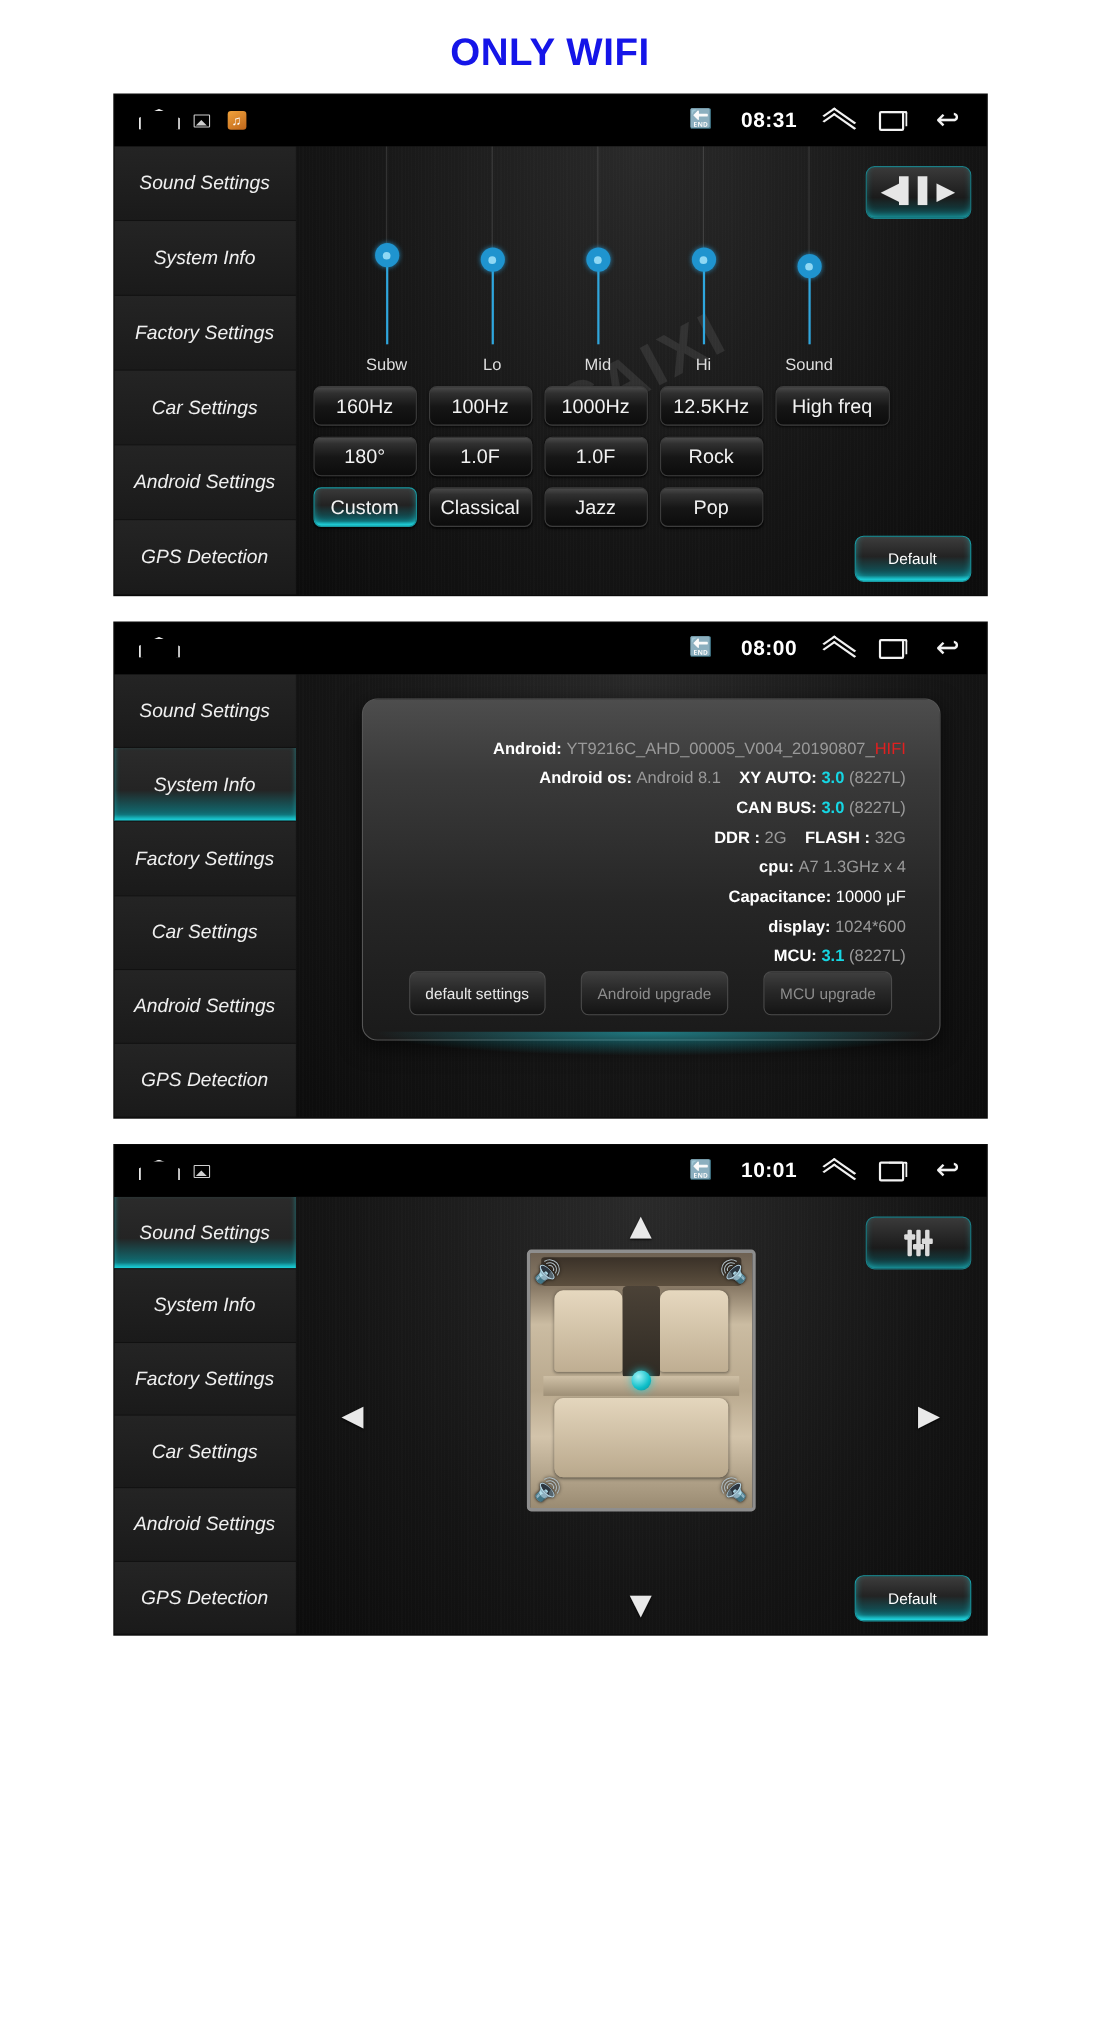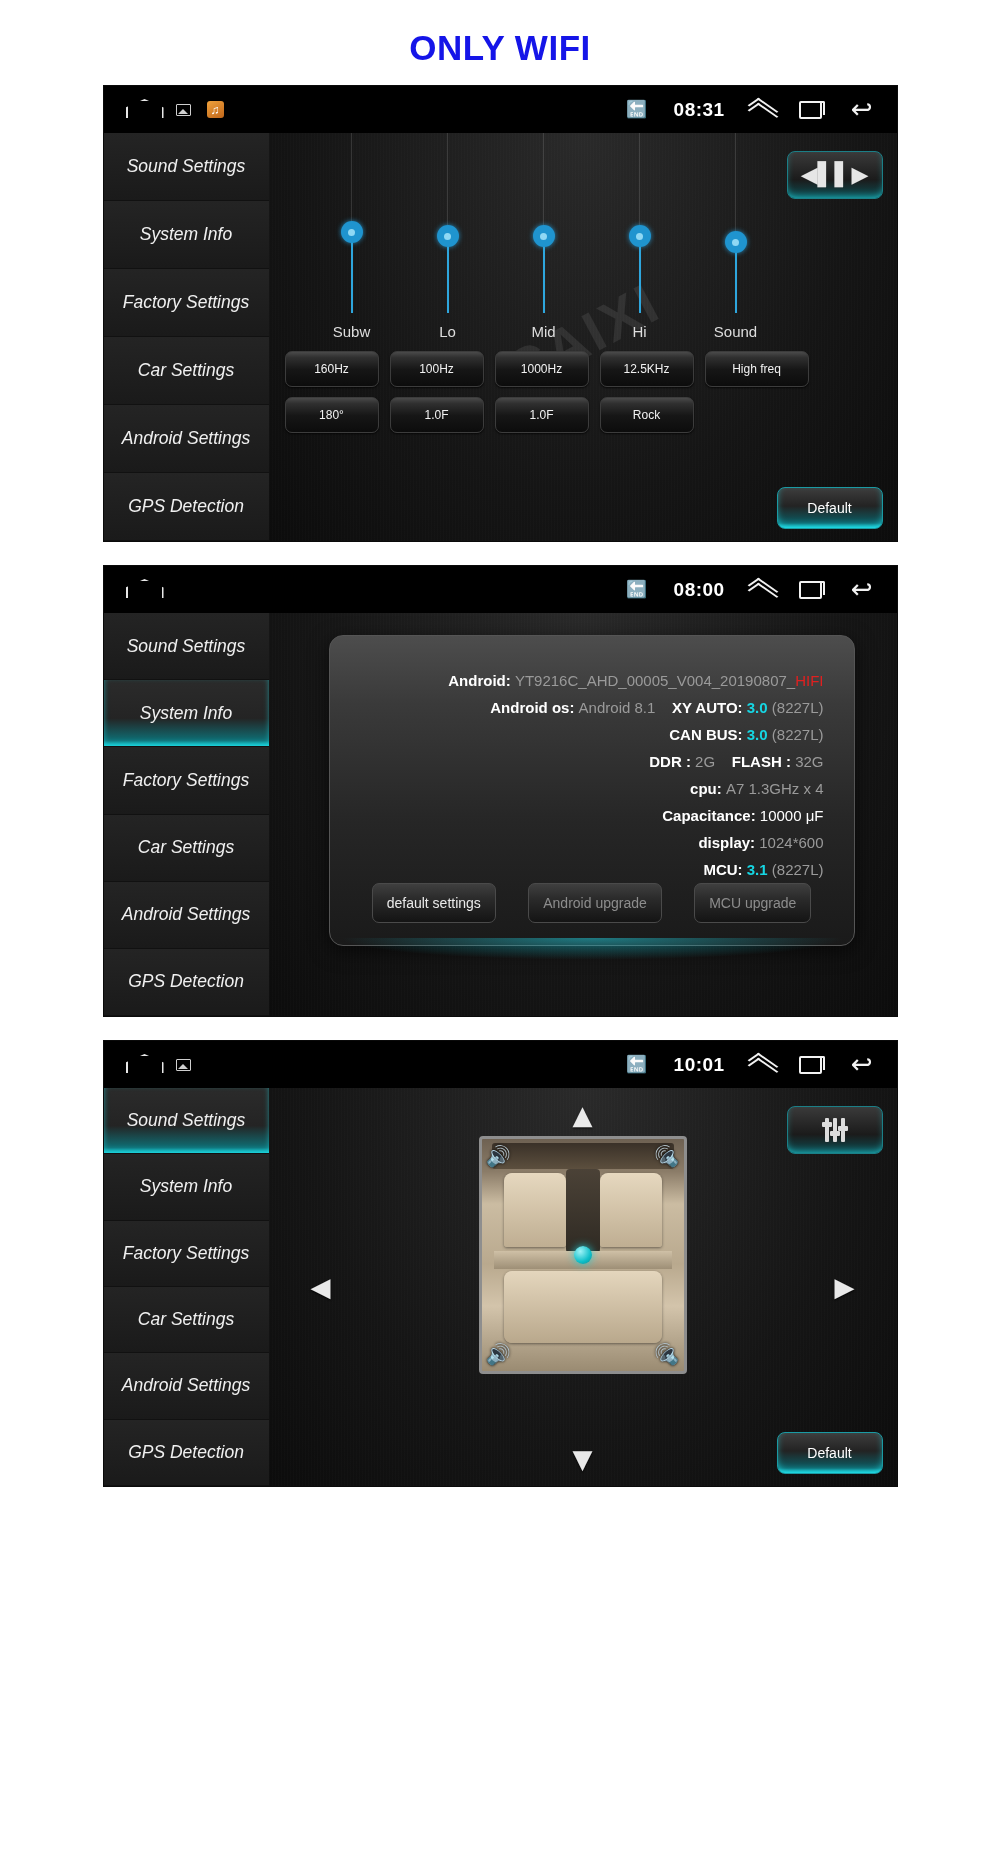--- a/index.html
+++ b/index.html
@@ -184,21 +184,21 @@
   }
 
   .btn-rows { position: absolute; left: 16px; right: 14px; top: 218px; }
   .btn-row { display: flex; gap: 11px; margin-bottom: 10px; }
   .eqbtn {
     width: 94px; height: 36px;
     border-radius: 7px;
     background: linear-gradient(180deg,#4a4a4a 0%,#303030 16%,#161616 52%,#0c0c0c 100%);
     border: 1px solid #3c3c3c;
     color: #f2f2f2;
-    font-size: 12px;
+    font-size: 18px;
     display: flex; align-items: center; justify-content: center;
     box-shadow: 0 1px 2px rgba(0,0,0,.7);
     white-space: nowrap;
   }
   .eqbtn.wide { width: 104px; }
   .eqbtn.active {
     background: linear-gradient(180deg,#3a3a3a 0%,#222 45%,#0c5c63 88%,#1ed2dc 100%);
     border-color: #1a9aa3;
     box-shadow: inset 0 -4px 8px -3px #22e0ea, 0 1px 2px rgba(0,0,0,.7);
   }
@@ -426,20 +426,26 @@
             <div class="eqbtn">100Hz</div>
             <div class="eqbtn">1000Hz</div>
             <div class="eqbtn">12.5KHz</div>
             <div class="eqbtn wide">High freq</div>
           </div>
           <div class="btn-row">
             <div class="eqbtn">180°</div>
             <div class="eqbtn">1.0F</div>
             <div class="eqbtn">1.0F</div>
             <div class="eqbtn">Rock</div>
+          </div>
+          <div class="btn-row">
+            <div class="eqbtn active">Custom</div>
+            <div class="eqbtn">Classical</div>
+            <div class="eqbtn">Jazz</div>
+            <div class="eqbtn">Pop</div>
           </div>
         </div>
 
         <div class="default-btn">Default</div>
       </div>
     </div>
   </div>
 </div>
 
 <div class="screen screen-2">

